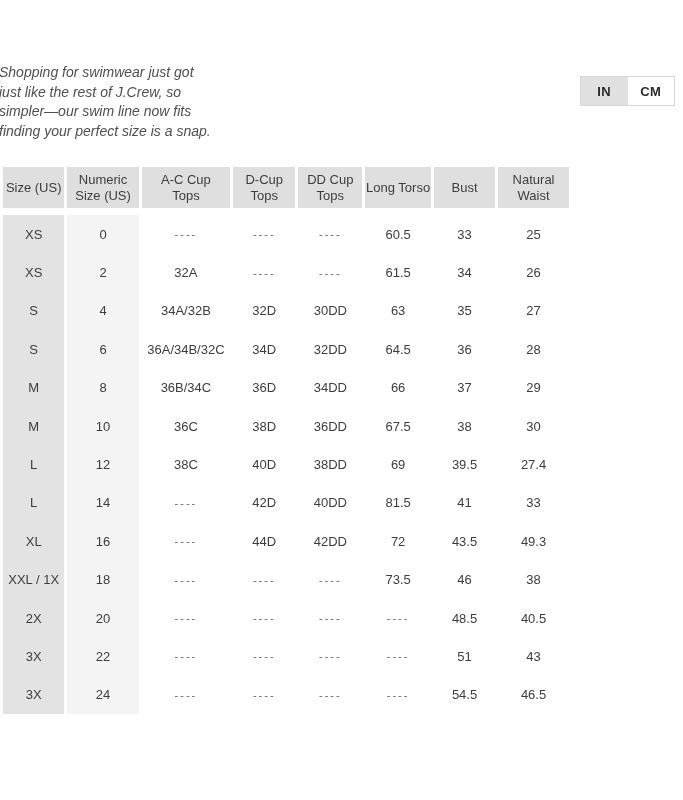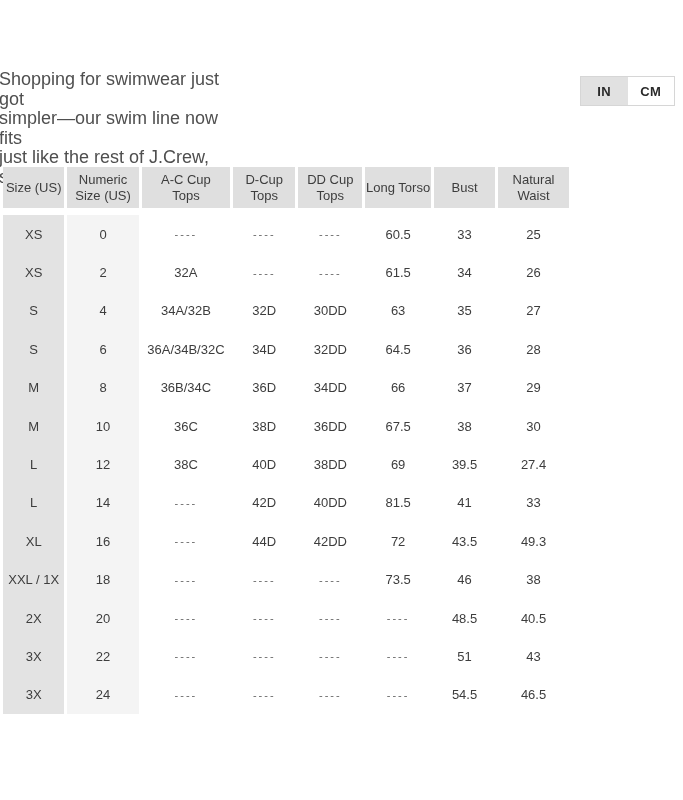--- a/index.html
+++ b/index.html
@@ -17,23 +17,24 @@
     width:683px;height:800px;
     background:var(--page-bg);
     font-family:"Liberation Sans",sans-serif;
     position:relative;
     overflow:hidden;
     color:var(--text);
   }
   
   .intro{
     position:absolute;
-    top:70px;left:-1px;
+    top:63px;left:-1px;
     width:230px;
-    font-size:18px;
+    font-style:italic;
+    font-size:14px;
     line-height:19.5px;
     color:var(--intro-text);
   }
   
   .unit-toggle{
     position:absolute;
     top:76px;left:580px;
     width:95px;height:30px;
     display:flex;
     border:1px solid var(--toggle-border);
@@ -104,22 +105,23 @@
     font-size:11px;
     letter-spacing:2px;
     color:#666;
   }
 </style>
 </head>
 <body>
 
 <div class="intro">
   <div>Shopping for swimwear just got</div>
+  <div>just like the rest of J.Crew, so</div>
   <div>simpler—our swim line now fits</div>
-  <div>just like the rest of J.Crew, so</div>
+  <div>finding your perfect size is a snap.</div>
 </div>
 
 <div class="unit-toggle">
   <button class="seg active">IN</button>
   <button class="seg">CM</button>
 </div>
 
 <div class="table-clip">
   <table>
     <colgroup>

